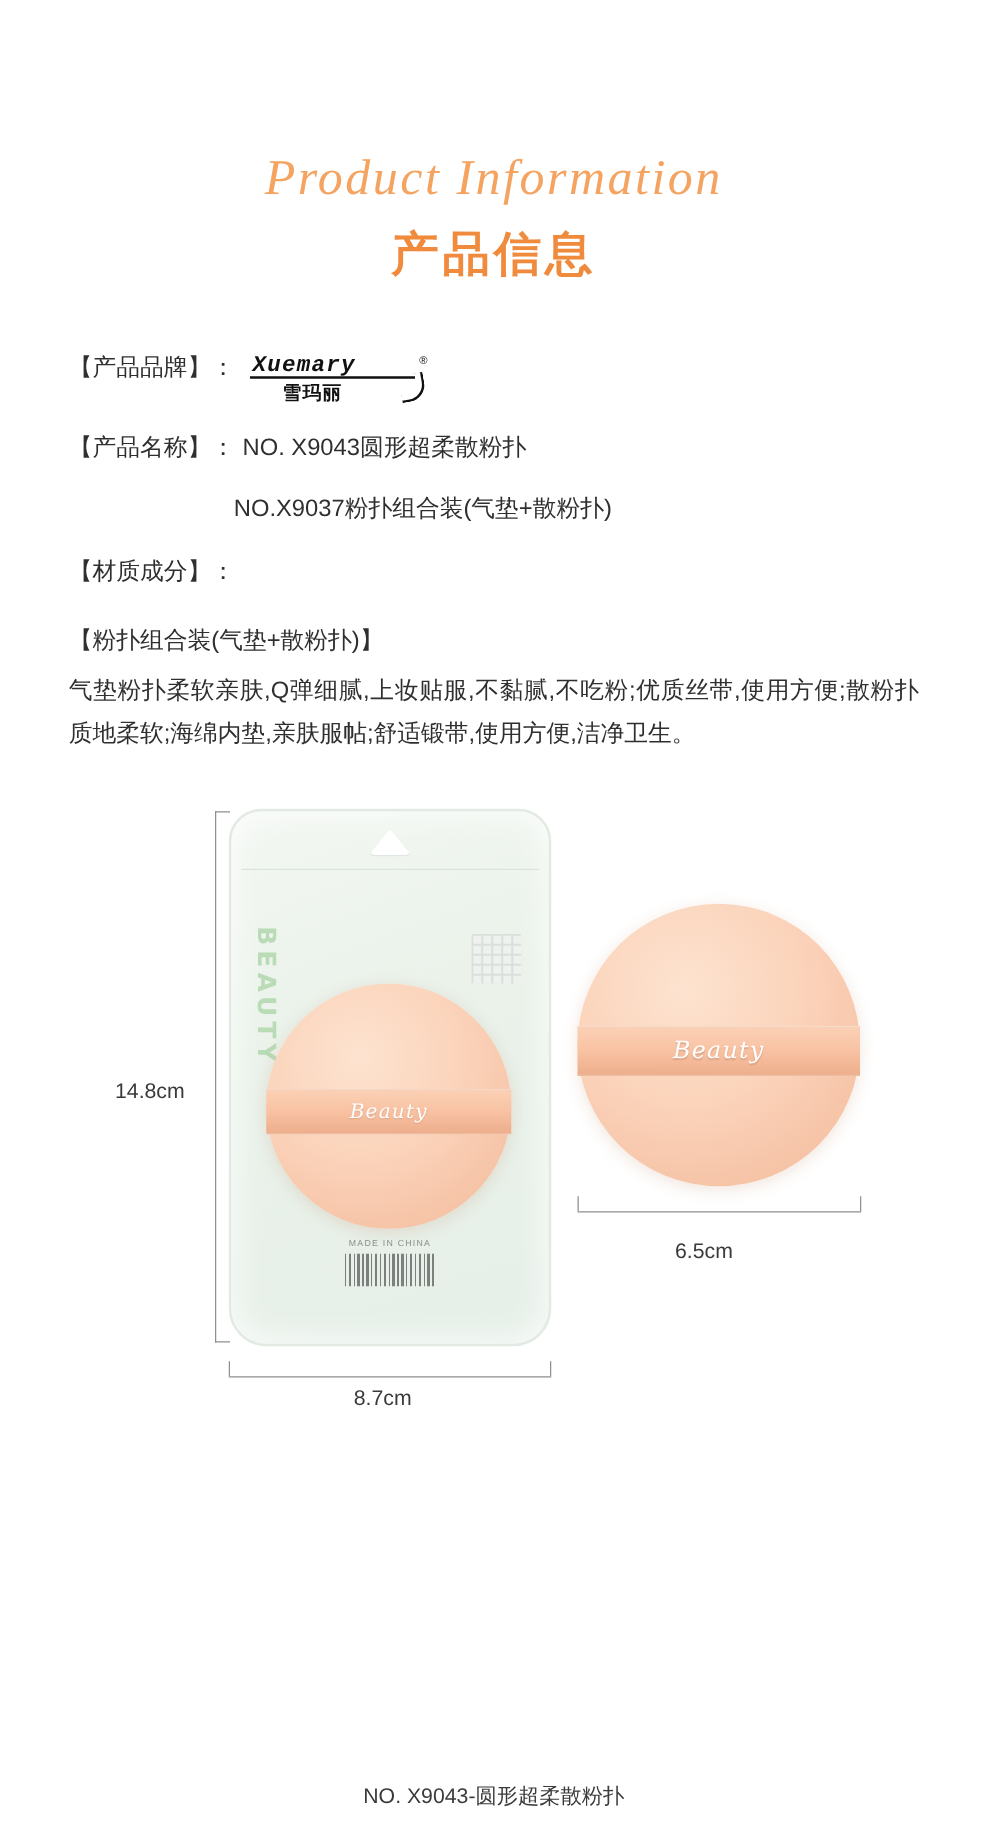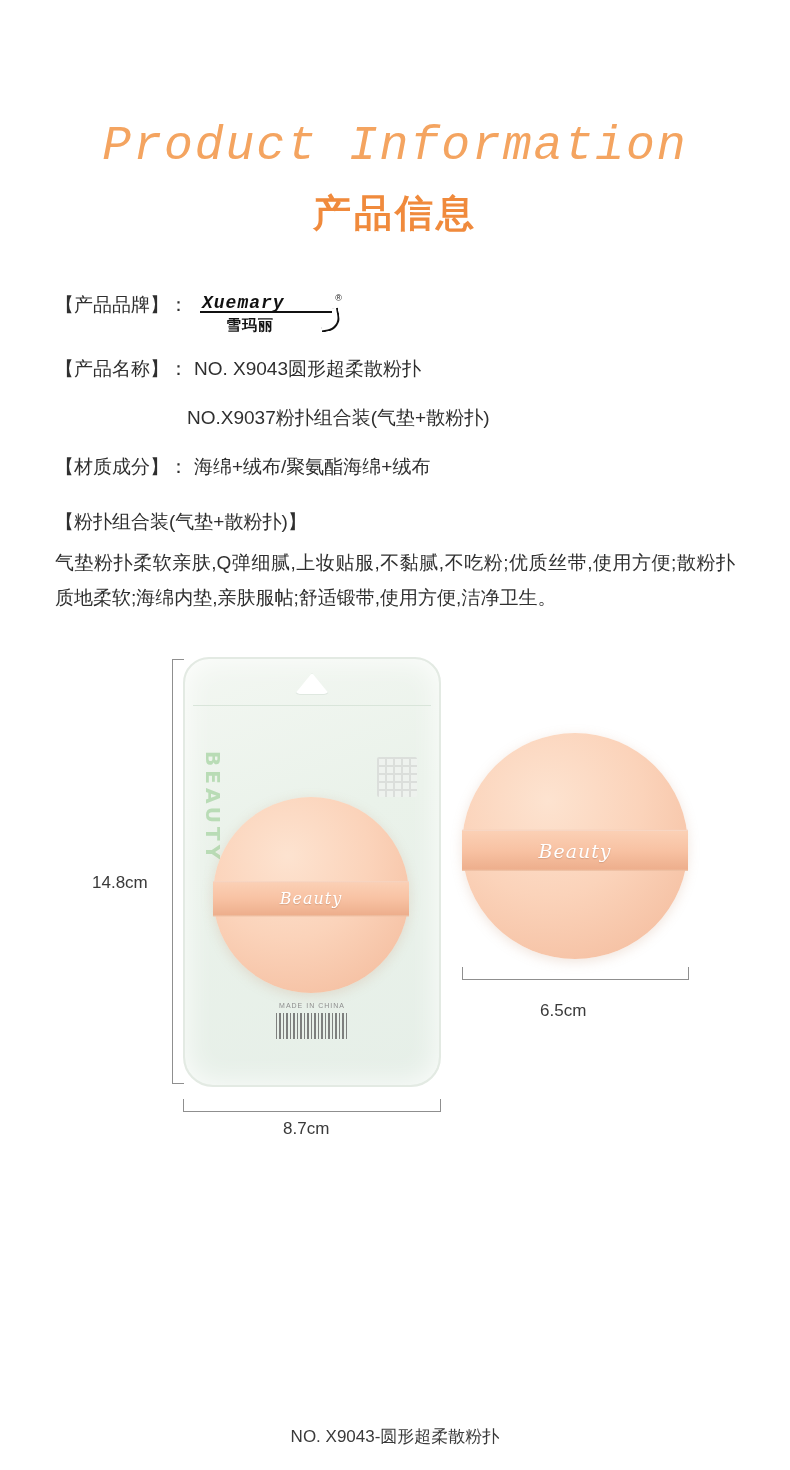--- a/index.html
+++ b/index.html
@@ -15,23 +15,23 @@
     position: relative;
     overflow: hidden;
   }
 
   
   .header {
     text-align: center;
     padding-top: 118px;
   }
   .header-script {
-    font-family: Liberation Mono, monospace;
+    font-family: Liberation Serif, serif;
     font-style: italic;
-    font-size: 48px;
+    font-size: 40px;
     letter-spacing: 2px;
     color: #f4a460;
     font-weight: 400;
     line-height: 1.2;
   }
   .header-title {
     font-family: "DejaVu Sans", sans-serif;
     font-size: 38px;
     font-weight: bold;
     color: #f08a3c;
@@ -321,21 +321,20 @@
   </div>
 
   <div class="spec-row">
     <span class="spec-label">【产品名称】：</span>
     <span class="spec-value">NO. X9043圆形超柔散粉扑</span>
   </div>
   <div class="spec-value-sub">NO.X9037粉扑组合装(气垫+散粉扑)</div>
 
   <div class="spec-row" style="margin-top:18px;">
     <span class="spec-label">【材质成分】：</span>
-    <span class="spec-value">海绵+绒布/聚氨酯海绵+绒布</span>
   </div>
 
 </div>
 
 <div class="section">
 </div>
 
 <div class="section">
   <div class="section-title">【粉扑组合装(气垫+散粉扑)】</div>
   <div class="section-body">气垫粉扑柔软亲肤,Q弹细腻,上妆贴服,不黏腻,不吃粉;优质丝带,使用方便;散粉扑 质地柔软;海绵内垫,亲肤服帖;舒适锻带,使用方便,洁净卫生。</div>

